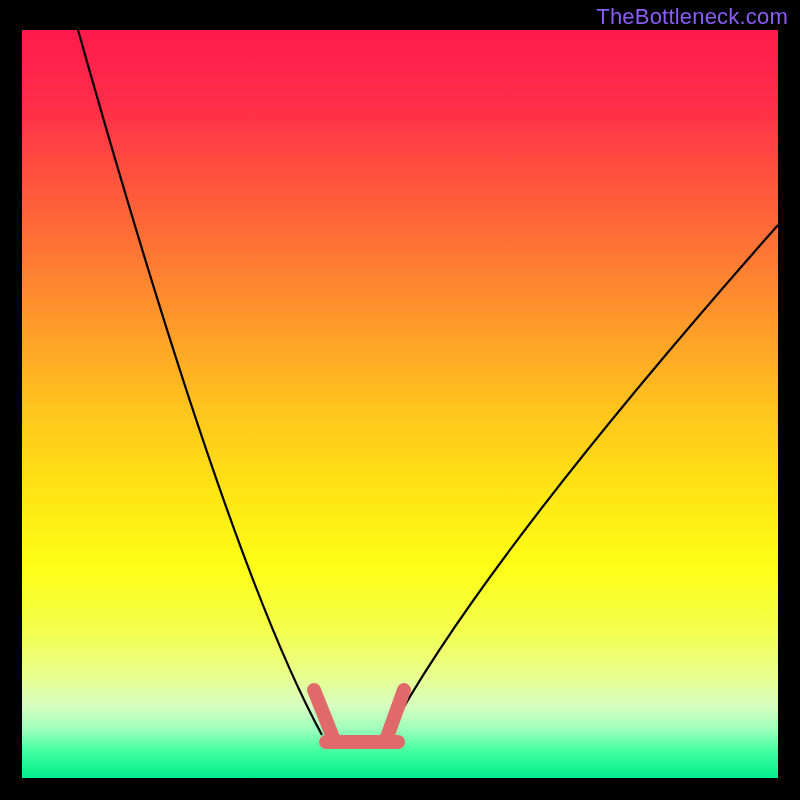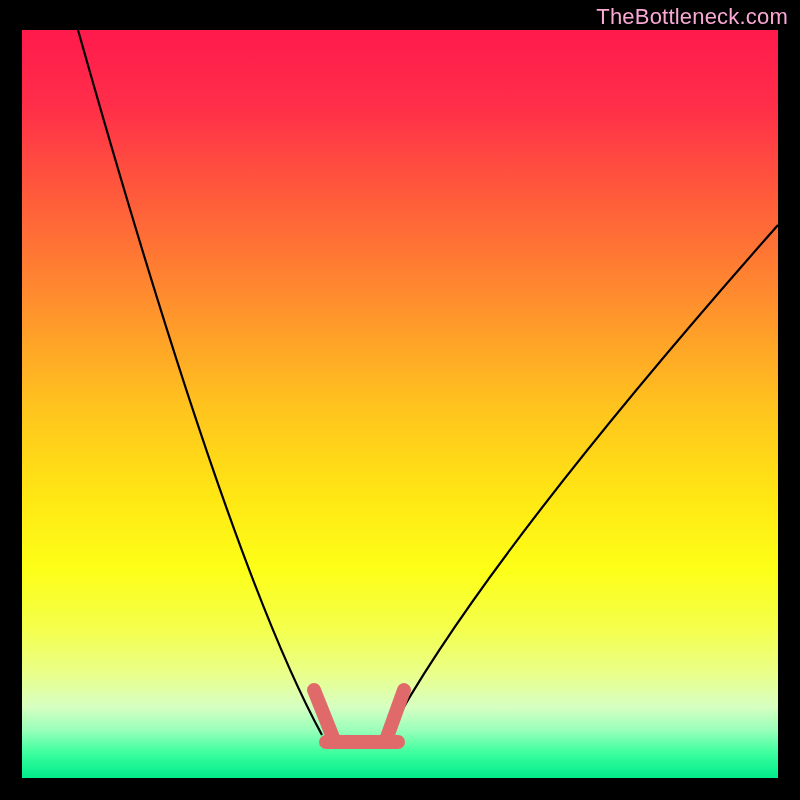--- a/index.html
+++ b/index.html
@@ -14,21 +14,21 @@
   .stage {
     position: relative;
     width: 800px;
     height: 800px;
     background: #000;
   }
   .watermark {
     position: absolute;
     top: 4px;
     right: 12px;
-    color: #f9a8d4;
+    color: #8b5cf6;
     font-size: 22px;
     font-weight: 400;
     z-index: 20;
     letter-spacing: 0.2px;
   }
   .plot-frame {
     position: absolute;
     left: 22px;
     top: 30px;
     width: 756px;   

